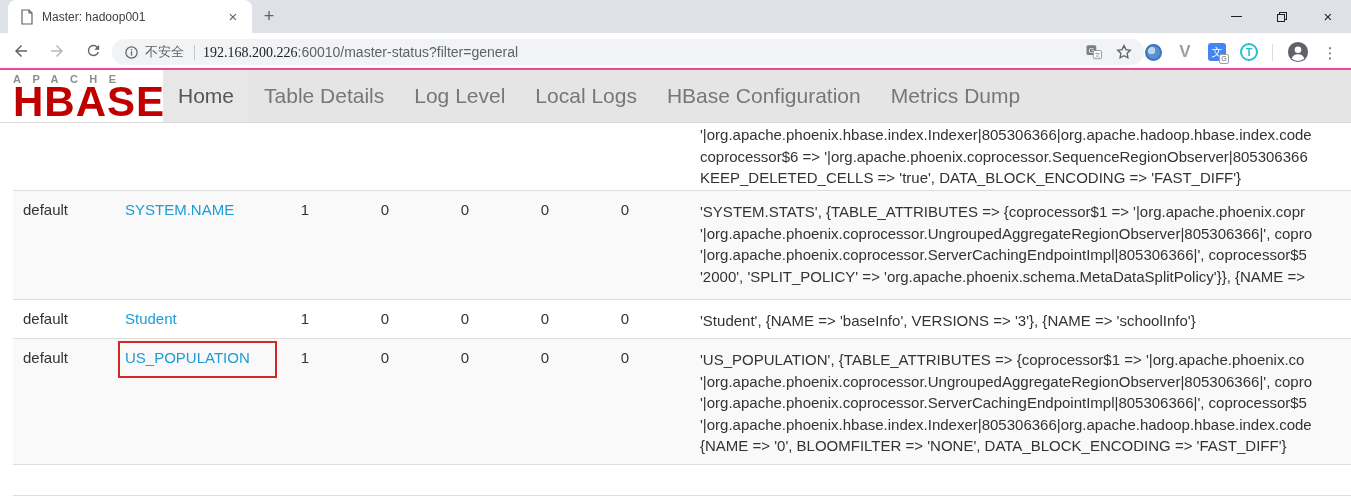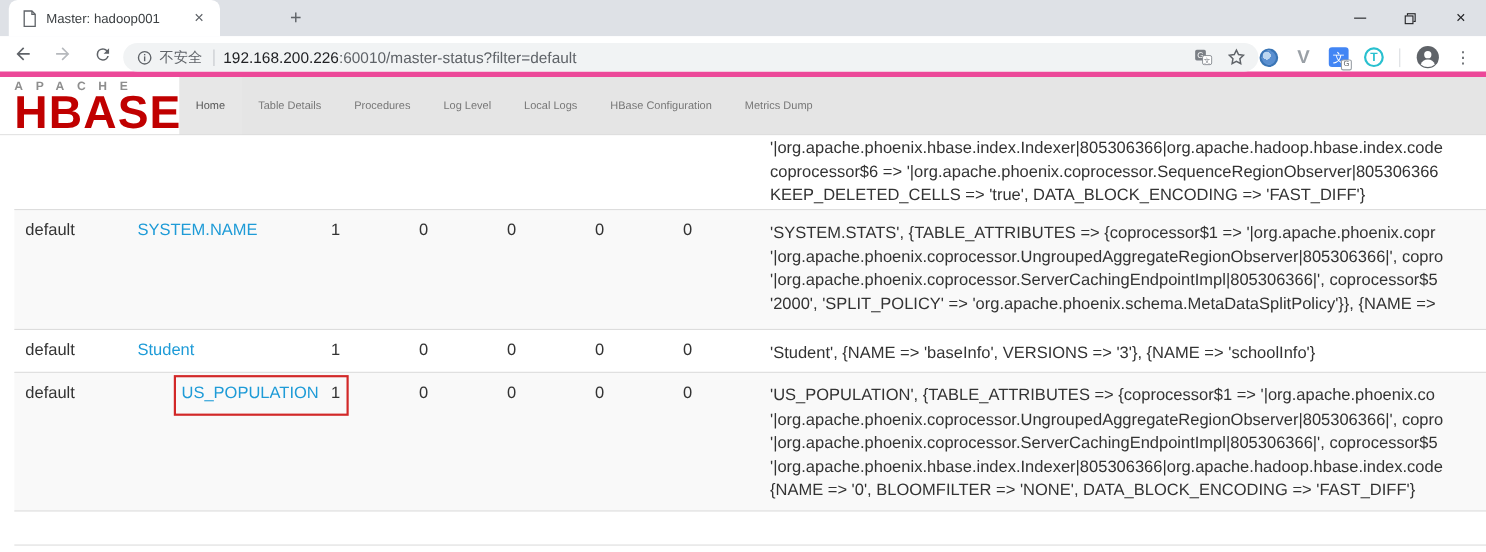--- a/index.html
+++ b/index.html
@@ -1,47 +1,47 @@
 <!DOCTYPE html>
 <html><head>
 <meta charset="utf-8">
 <style>
   * { margin:0; padding:0; box-sizing:border-box; }
   html,body { width:1351px; height:502px; overflow:hidden; background:#fff;
               font-family:"Liberation Sans", sans-serif; }
 
   
   .titlebar { position:relative; height:33px; background:#dee1e6; }
-  .tab { position:absolute; left:8px; top:0; width:192px; height:33px; background:#fff;
+  .tab { position:absolute; left:8px; top:0; width:244px; height:33px; background:#fff;
          border-radius:8px 8px 0 0; display:flex; align-items:center; padding:0 10px 0 12px; }
   .tab-favicon { width:14px; height:16px; margin-right:8px; flex:0 0 auto; }
   .tab-title { font-size:12px; color:#3c4043; flex:1; white-space:nowrap; overflow:hidden; }
   .tab-close { font-size:15px; color:#5f6368; width:18px; height:18px; line-height:17px;
                text-align:center; border-radius:50%; cursor:pointer; }
   .newtab { position:absolute; left:258px; top:6px; width:22px; height:22px; font-size:18px;
             color:#5f6368; text-align:center; line-height:21px; }
   .wincontrols { position:absolute; right:0; top:0; height:33px; display:flex; }
   .winbtn { width:46px; height:33px; display:flex; align-items:center; justify-content:center;
             color:#202124; }
   .win-min-glyph { display:inline-block; width:11px; border-top:1px solid #202124; }
   .win-restore-glyph { position:relative; width:10px; height:10px; }
   .win-restore-glyph .r1 { position:absolute; right:0; top:0; width:8px; height:8px; border:1px solid #202124; background:#dee1e6; }
   .win-restore-glyph .r2 { position:absolute; left:0; bottom:0; width:8px; height:8px; border:1px solid #202124; background:#dee1e6; }
   .win-close-glyph { font-size:15px; line-height:1; }
 
   
   .toolbar { position:relative; height:37px; background:#fff; display:flex; align-items:center;
-             border-bottom:5px solid #ec4899; }
+             border-bottom:2px solid #ec4899; }
   .navbtn { width:30px; height:30px; display:flex; align-items:center; justify-content:center; margin-left:6px; }
   .addressbar { position:absolute; left:112px; top:6px; width:1032px; height:26px; background:#f1f3f4;
                 border-radius:13px; display:flex; align-items:center; padding:0 8px 0 12px; }
   .addr-sec { font-size:13px; color:#5f6368; margin:0 4px 0 6px; }
   .addr-sep { width:1px; height:15px; background:#c4c7cb; margin:0 8px 0 6px; }
   .addr-url { font-size:14px; white-space:nowrap; overflow:hidden; flex:1; }
-  .addr-host { color:#202124; }
+  .addr-host { color:#202124;font-family:Liberation Serif, serif; }
   .addr-path { color:#5f6368; }
   .addr-icon-right { width:24px; height:24px; display:flex; align-items:center; justify-content:center; margin-left:6px; }
   .ext-area { position:absolute; right:8px; top:5px; height:28px; display:flex; align-items:center; }
   .ext-icon { width:26px; height:26px; display:flex; align-items:center; justify-content:center; margin-left:6px; }
   .ext-sep { width:1px; height:17px; background:#dadce0; margin:0 6px 0 10px; }
   .swirl { width:17px; height:17px; border-radius:50%;
            background:radial-gradient(circle at 35% 35%, #bcd6f0 0 30%, #5a8fd0 31% 100%); 
            border:2px solid #3a75b5; }
   .vue-glyph { font-size:17px; font-weight:bold; color:#9aa0a6; }
   .gtrans { width:18px; height:18px; background:#4285f4; border-radius:3px; color:#fff; font-size:11px;
@@ -54,41 +54,41 @@
   .dots { font-size:15px; color:#5f6368; letter-spacing:0; line-height:1; }
 
   
   .hb-navbar { position:relative; height:53px; background:#e5e5e5; border-bottom:1px solid #dcdcdc;
                display:flex; align-items:stretch; }
   .hb-logo { position:absolute; left:0; top:0; width:163px; height:52px; background:#fff; padding:3px 0 0 13px; }
   .logo-apache { font-size:11px; font-weight:bold; color:#8e8e8e; letter-spacing:11.5px; line-height:13px; }
   .logo-hbase { font-size:42px; font-weight:bold; color:#c00000; letter-spacing:1px; line-height:32px;
                 font-family:"Liberation Sans", sans-serif; }
   .hb-nav-items { display:flex; margin-left:163px; }
-  .hb-nav-item { display:flex; align-items:center; padding:0 15px; font-size:10px; color:#777; cursor:pointer; }
+  .hb-nav-item { display:flex; align-items:center; padding:0 15px; font-size:21px; color:#777; cursor:pointer; }
   .hb-nav-item.active { background:#e7e7e7; color:#555; }
 
   
   .content { position:relative; height:379px; background:#fff; }
   .tbl { position:absolute; left:13px; top:0; width:1338px; }
   .trow { display:flex; font-size:15px; color:#333; }
   .trow.striped { background:#f9f9f9; }
   .trow.bordered { border-top:1px solid #ddd; }
   .trow.last { border-bottom:1px solid #ddd; }
   .c-ns   { width:112px; padding:10px 0 0 10px; }
   .c-name { width:140px; padding-top:10px; }
   .c-num  { width:80px; padding-top:10px; text-align:center; }
   .c-desc { flex:1; padding:10px 0 0 35px; white-space:nowrap; overflow:hidden; line-height:21.5px; }
   .c-desc.no-pad-top { padding-top:1px; }
   .tlink { color:#1e9bd7; text-decoration:none; cursor:pointer; }
   .r-partial { height:67px; }
   .r-stats   { height:109px; }
   .r-student { height:39px; }
   .r-uspop   { height:127px; }
-  .hl-wrap { position:relative; display:inline-block;margin-left:40px; }
+  .hl-wrap { position:relative; display:inline-block; }
   .hl-box { position:absolute; left:-7px; top:-8px; width:159px; height:37px;
             border:2px solid #d22828; pointer-events:none; }
   .tbl-bottom-line { position:absolute; left:13px; top:372px; width:1338px; border-top:1px solid #ddd; }
 
   svg { display:block; }
 </style>
 </head>
 <body>
 
 <div class="titlebar">
@@ -134,21 +134,21 @@
       </svg>
   </div>
   <div class="addressbar">
     <svg width="15" height="15" viewBox="0 0 24 24">
       <circle cx="12" cy="12" r="9" fill="none" stroke="#5f6368" stroke-width="2"></circle>
       <rect x="11" y="10" width="2" height="7" fill="#5f6368"></rect>
         <rect x="11" y="6.5" width="2" height="2" fill="#5f6368"></rect>
     </svg>
     <span class="addr-sec">不安全</span>
     <span class="addr-sep"></span>
-    <span class="addr-url"><span class="addr-host">192.168.200.226</span><span class="addr-path">:60010/master-status?filter=default</span></span>
+    <span class="addr-url"><span class="addr-host">192.168.200.226</span><span class="addr-path">:60010/master-status?filter=general</span></span>
     <span class="addr-icon-right">
       <svg width="18" height="18" viewBox="0 0 24 24">
         <rect x="2" y="3" width="13" height="13" rx="2" fill="#7b7f85"></rect>
         <text x="8.5" y="13" font-size="10" fill="#fff" text-anchor="middle" font-family="Liberation Sans, sans-serif">G</text>
         <rect x="11" y="10" width="11" height="11" rx="2" fill="#fff" stroke="#7b7f85"></rect>
         <text x="16.5" y="19" font-size="8" fill="#7b7f85" text-anchor="middle" font-family="Liberation Sans, sans-serif">文</text>
       </svg>
     </span>
     <span class="addr-icon-right">
       <svg width="18" height="18" viewBox="0 0 24 24">
@@ -187,21 +187,20 @@
 </div>
 
 <div class="hb-navbar">
   <div class="hb-logo">
     <div class="logo-apache">APACHE</div>
     <div class="logo-hbase">HBASE</div>
   </div>
   <div class="hb-nav-items">
     <div class="hb-nav-item active">Home</div>
     <div class="hb-nav-item">Table Details</div>
-    <div class="hb-nav-item">Procedures</div>
     <div class="hb-nav-item">Log Level</div>
     <div class="hb-nav-item">Local Logs</div>
     <div class="hb-nav-item">HBase Configuration</div>
     <div class="hb-nav-item">Metrics Dump</div>
   </div>
 </div>
 
 <div class="content">
   <div class="tbl">
 

